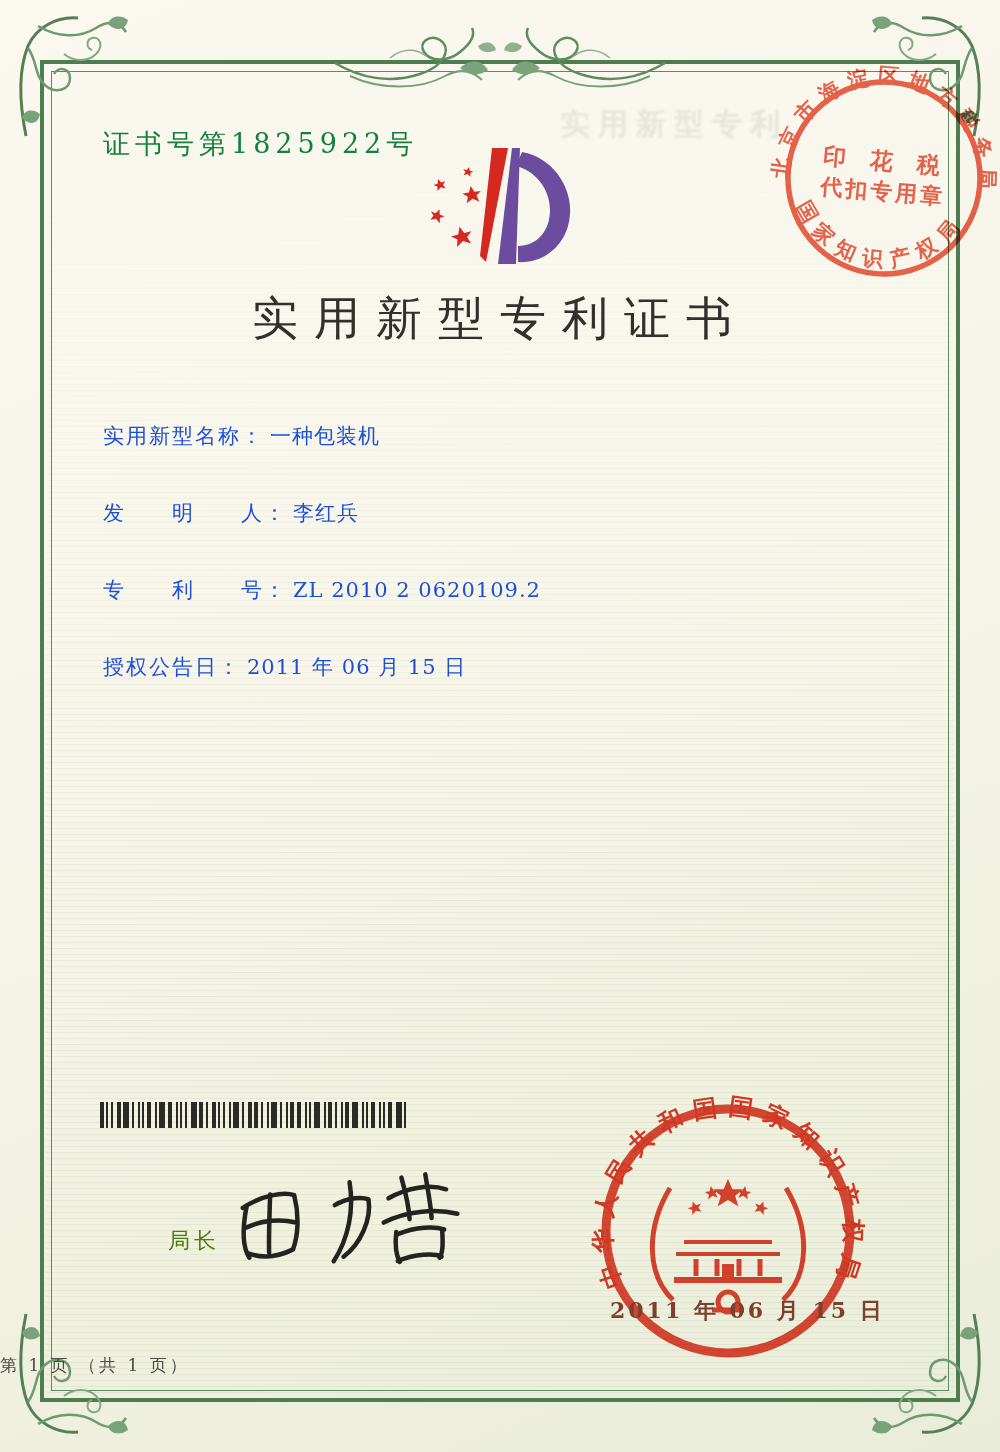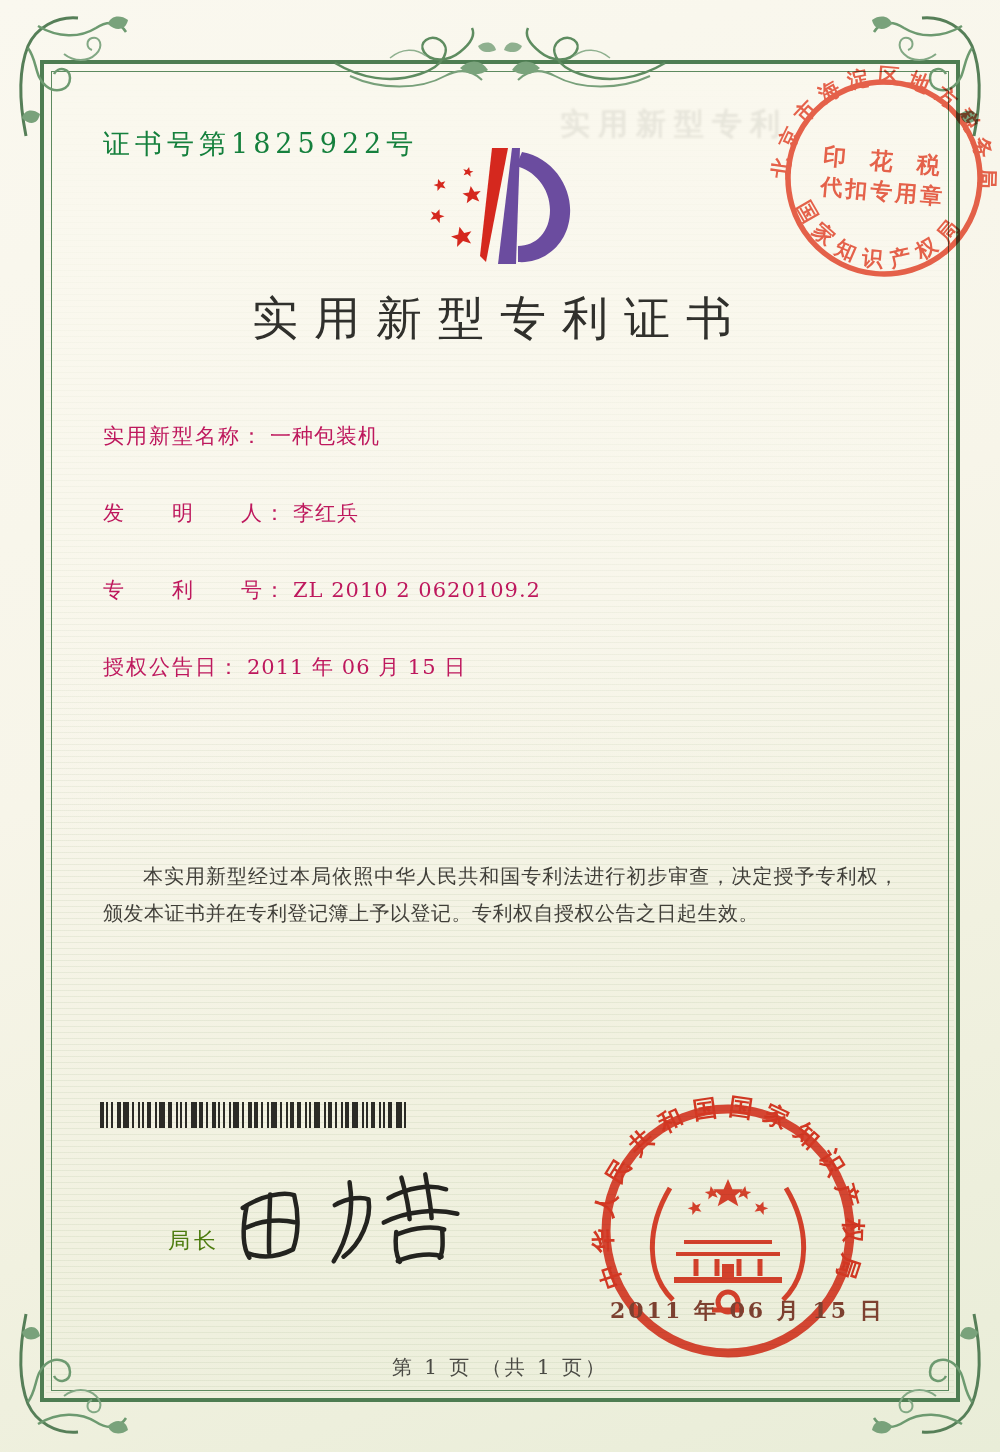--- a/index.html
+++ b/index.html
@@ -39,42 +39,42 @@
   .ghost{
     position:absolute;left:560px;top:104px;
     font-size:30px;letter-spacing:8px;font-weight:bold;
     color:rgba(120,120,108,0.14);filter:blur(1px);
   }
   .title{
     position:absolute;left:0;top:288px;width:1000px;text-align:center;
     font-size:46px;font-weight:normal;letter-spacing:16px;color:#30302c;
   }
   .fields{position:absolute;left:103px;top:424px;width:820px;}
-  .field{font-size:21px;line-height:24px;margin-bottom:53px;color:#be185d;letter-spacing:1px;}
+  .field{font-size:21px;line-height:24px;margin-bottom:53px;color:#1d4ed8;letter-spacing:1px;}
   .field .lbl{letter-spacing:2px;}
   .field .val{margin-left:6px;}
   .paras{
     position:absolute;left:103px;top:858px;width:796px;
     font-size:20px;line-height:36.5px;text-align:justify;color:#403f39;
   }
   .paras p{margin:0;text-indent:2em;letter-spacing:.5px;}
   .barcode{position:absolute;left:100px;top:1102px;}
   .signer{
     position:absolute;left:168px;top:1226px;
     font-size:22px;letter-spacing:4px;color:#4d7c0f;
   }
   .signature{position:absolute;left:232px;top:1168px;}
   .seal{position:absolute;left:585px;top:1088px;mix-blend-mode:multiply;}
   .seal-date{
     position:absolute;left:610px;top:1296px;
     font-size:22px;letter-spacing:3px;color:#7d4030;font-weight:bold;
   }
   .footer{
-    position:absolute;left:0;top:1354px;width:1000px;text-align:center;
-    font-size:20px;letter-spacing:3px;color:#4a4a44;
+    position:absolute;left:0;top:1354px;width:1000px;
+    font-size:17px;letter-spacing:3px;color:#4a4a44;
   }
   .tax-stamp{position:absolute;left:762px;top:56px;mix-blend-mode:multiply;}
   .logo{position:absolute;left:426px;top:146px;}
   .orn{position:absolute;pointer-events:none;}
   svg text{font-family:"DejaVu Serif","Liberation Serif",serif;}
 </style>
 </head>
 <body>
 
 <svg width="0" height="0" style="position:absolute" aria-hidden="true">
@@ -145,21 +145,20 @@
 <div class="title">实用新型专利证书</div>
 
 <div class="fields" id="fields">
     <div class="field"><span class="lbl">实用新型名称：</span><span class="val">一种包装机</span></div>
     <div class="field"><span class="lbl">发　　明　　人：</span><span class="val">李红兵</span></div>
     <div class="field"><span class="lbl">专　　利　　号：</span><span class="val">ZL 2010 2 0620109.2</span></div>
     <div class="field"><span class="lbl">授权公告日：</span><span class="val">2011 年 06 月 15 日</span></div>
   </div>
 
 <div class="paras" id="paras">
-    <p>本实用新型经过本局依照中华人民共和国专利法进行初步审查，决定授予专利权，颁发本证书并在专利登记簿上予以登记。专利权自授权公告之日起生效。</p>
   </div>
 
 <svg class="barcode" id="barcode" width="320" height="27">
     <rect x="0" y="0" width="4" height="26" fill="#2b2b26"></rect>
     <rect x="6" y="0" width="2" height="26" fill="#2b2b26"></rect>
     <rect x="11" y="0" width="2" height="26" fill="#2b2b26"></rect>
     <rect x="17" y="0" width="4" height="26" fill="#2b2b26"></rect>
     <rect x="23" y="0" width="6" height="26" fill="#2b2b26"></rect>
     <rect x="32" y="0" width="2" height="26" fill="#2b2b26"></rect>
     <rect x="38" y="0" width="2" height="26" fill="#2b2b26"></rect>

